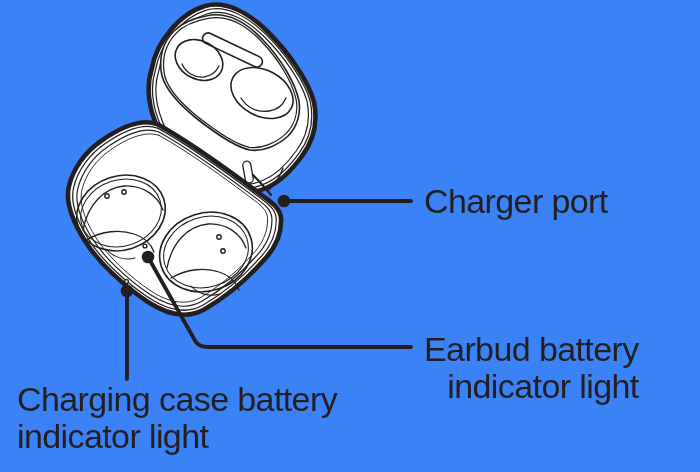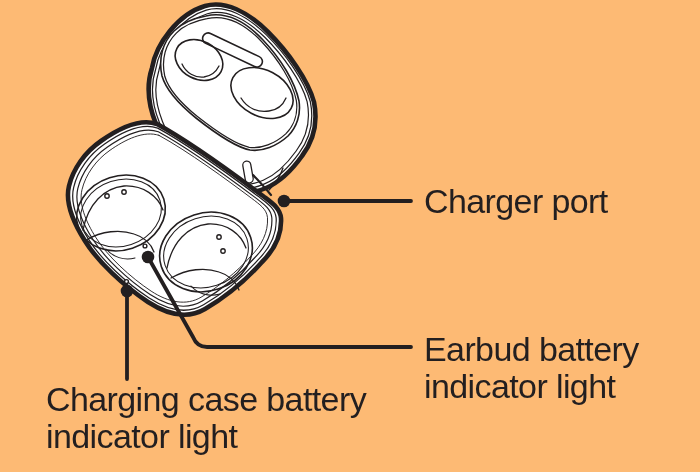--- a/index.html
+++ b/index.html
@@ -4,21 +4,21 @@
 <style>
   html, body {
     margin: 0;
     padding: 0;
     background: #ffffff;
   }
   #stage {
     position: relative;
     width: 700px;
     height: 472px;
-    background: #fdba74;
+    background: #3b82f6;
     overflow: hidden;
     font-family: "Liberation Sans", sans-serif;
   }
   #artwork {
     position: absolute;
     left: 0;
     top: 0;
   }
   
   .st  { stroke: #231f20; stroke-linecap: round; stroke-linejoin: round; }
@@ -36,22 +36,22 @@
   .label {
     position: absolute;
     color: #231f20;
     font-size: 34px;
     line-height: 37px;
     font-weight: 400;
     letter-spacing: -0.6px;
     white-space: nowrap;
   }
   #label-charger { left: 424px; top: 183px; }
-  #label-earbud  { left: 424px; top: 331px; }
-  #label-case    { left: 46px;  top: 381px; }
+  #label-earbud  { left: 424px; top: 331px; text-align: right; }
+  #label-case    { left: 17px;  top: 381px; }
 </style>
 </head>
 <body>
 
 <div id="stage">
 
   <svg id="artwork" width="700" height="472" viewBox="0 0 700 472" xmlns="http://www.w3.org/2000/svg">
     <defs>
       <path id="lid-outline" d="M205,6 C225,0 248,12 268,32 C288,52 308,80 314,102 C318,122 314,140 302,156 C292,170 280,182 266,188 C248,196 228,194 210,184 C188,172 165,148 156,124 C148,104 146,86 152,68 C156,44 178,14 205,6 Z"></path>
       <path id="lid-face" d="M206,16 C227,11 246,22 263,40 C281,59 295,82 299,101 C301,114 297,127 288,136 C277,146 262,152 250,150 C235,147 215,133 196,118 C180,105 166,90 162,76 C158,58 163,42 174,31 C183,22 195,18 206,16 Z"></path>

